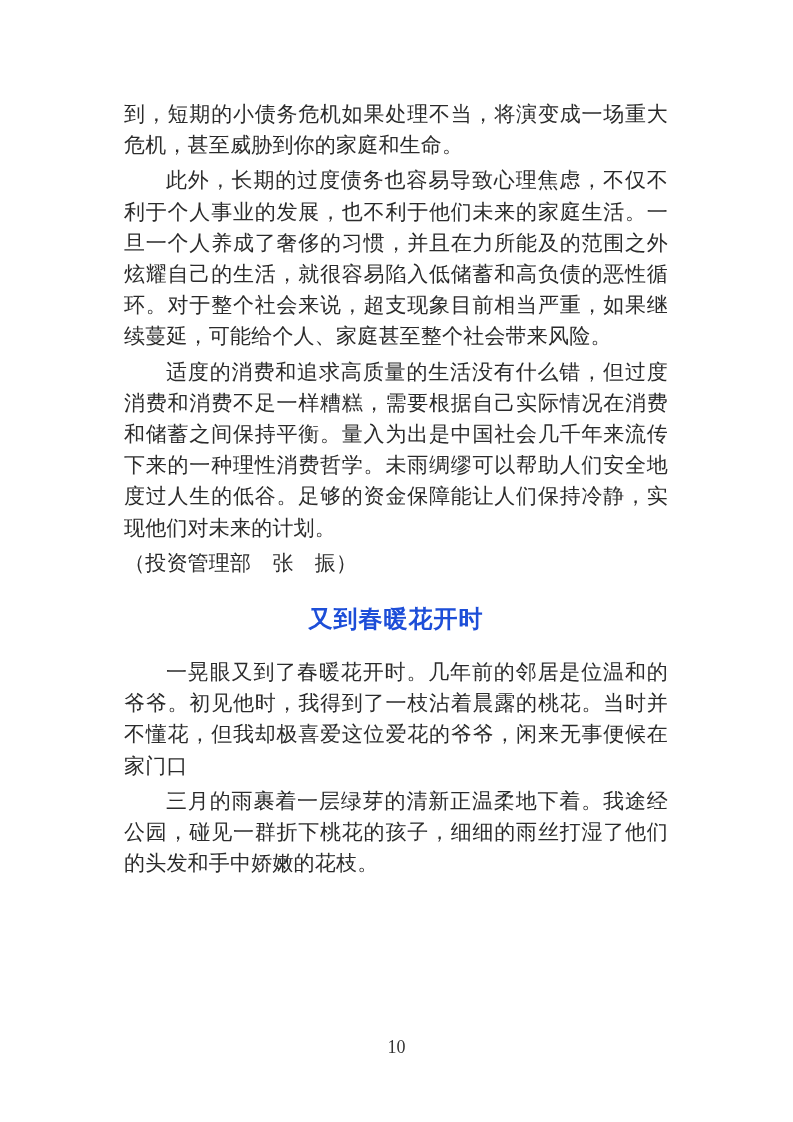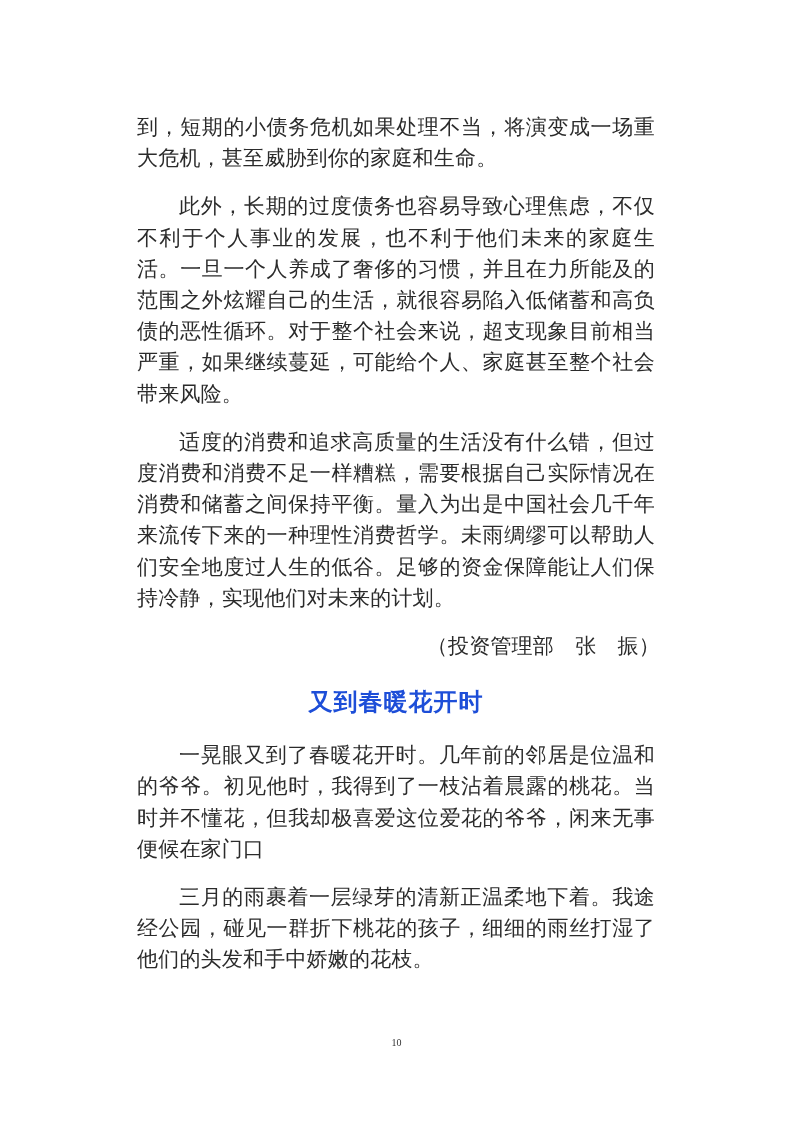--- a/index.html
+++ b/index.html
@@ -25,52 +25,52 @@
     width: 552px;
     font-family: "Liberation Serif", "DejaVu Serif", serif;
     font-size: 21px;
     line-height: 31.2px;
     letter-spacing: 0.2px;
     color: #2b2b2b;
     text-align: justify;
     text-justify: inter-character;
   }
   p.para {
-    margin: 17px;
+    margin: 4px;
     padding: 0;
     text-indent: 2em;
   }
   p.para.no-indent {
     text-indent: 0;
   }
   p.byline {
-    margin: 12px;
+    margin: 4px;
     padding: 0;
-    text-align: right;
+    text-align: left;
     text-indent: 0;
   }
   h1.article-title {
     font-family: "Liberation Sans", "DejaVu Sans", sans-serif;
     font-size: 24px;
     line-height: 33px;
     font-weight: 700;
     text-align: center;
     color: #1d4ed8;
     letter-spacing: 1px;
     margin: 23px 0 22px 0;
     text-indent: 0;
   }
   .page-number {
     position: absolute;
     top: 1037px;
     left: 0;
     width: 793px;
     text-align: center;
     font-family: "Liberation Serif", "DejaVu Serif", serif;
-    font-size: 10px;
+    font-size: 18px;
     color: #333333;
   }
 </style>
 </head>
 <body>
 
 <div class="page">
 
   <div class="text-block">
 

